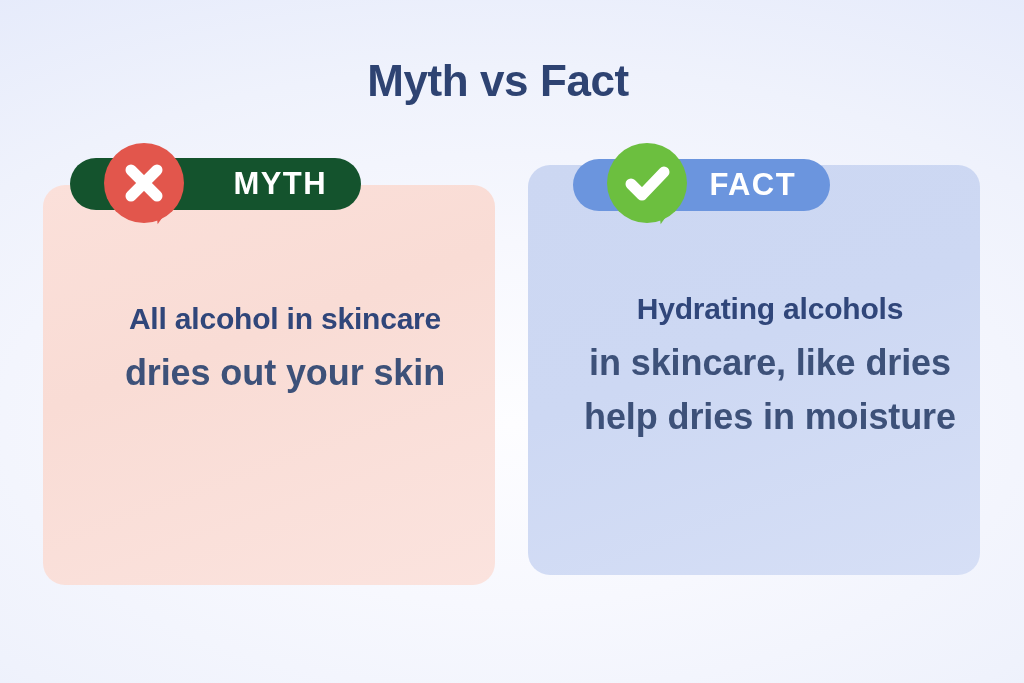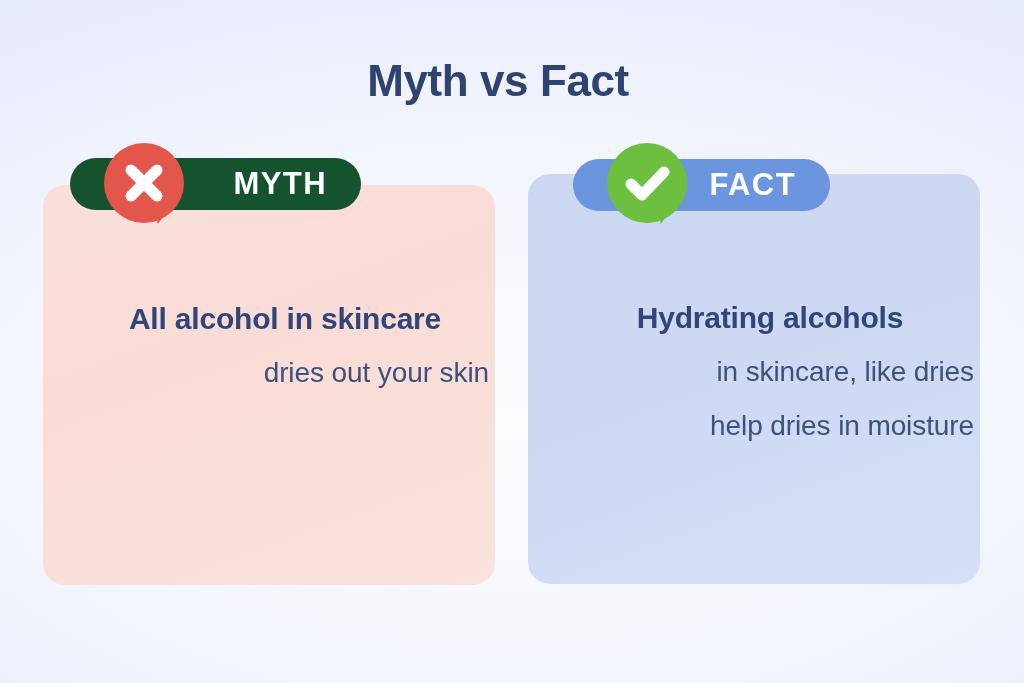--- a/index.html
+++ b/index.html
@@ -60,21 +60,21 @@
   .card-myth {
     left: 43px;
     top: 185px;
     width: 452px;
     height: 400px;
     background: linear-gradient(160deg, #fbe0da 0%, #f9dcd5 40%, #fbe3de 100%);
   }
 
   .card-fact {
     left: 528px;
-    top: 174px;
+    top: 165px;
     width: 452px;
     height: 410px;
     background: linear-gradient(160deg, #ccd7f2 0%, #cdd8f3 45%, #d6dff6 100%);
   }
 
   
   .badge {
     position: absolute;
     height: 54px;
     display: flex;
@@ -155,26 +155,25 @@
   .card-fact .card-text { top: 117px; }
 
   .line-lead {
     font-size: 30px;
     font-weight: 700;
     line-height: 54px;
     color: #30467a;
     letter-spacing: -0.2px;
   }
   .line-sub {
-    font-size: 28px;
-    font-weight: 400;
+    font-size: 36px;
+    font-weight: 700;
     line-height: 54px;
     color: #3d5179;
     letter-spacing: -0.1px;
-    text-align: right;
   }
 </style>
 </head>
 <body>
 
 <div class="bg"></div>
 
 <div class="stage">
 
   <div class="page-title">Myth vs Fact</div>

